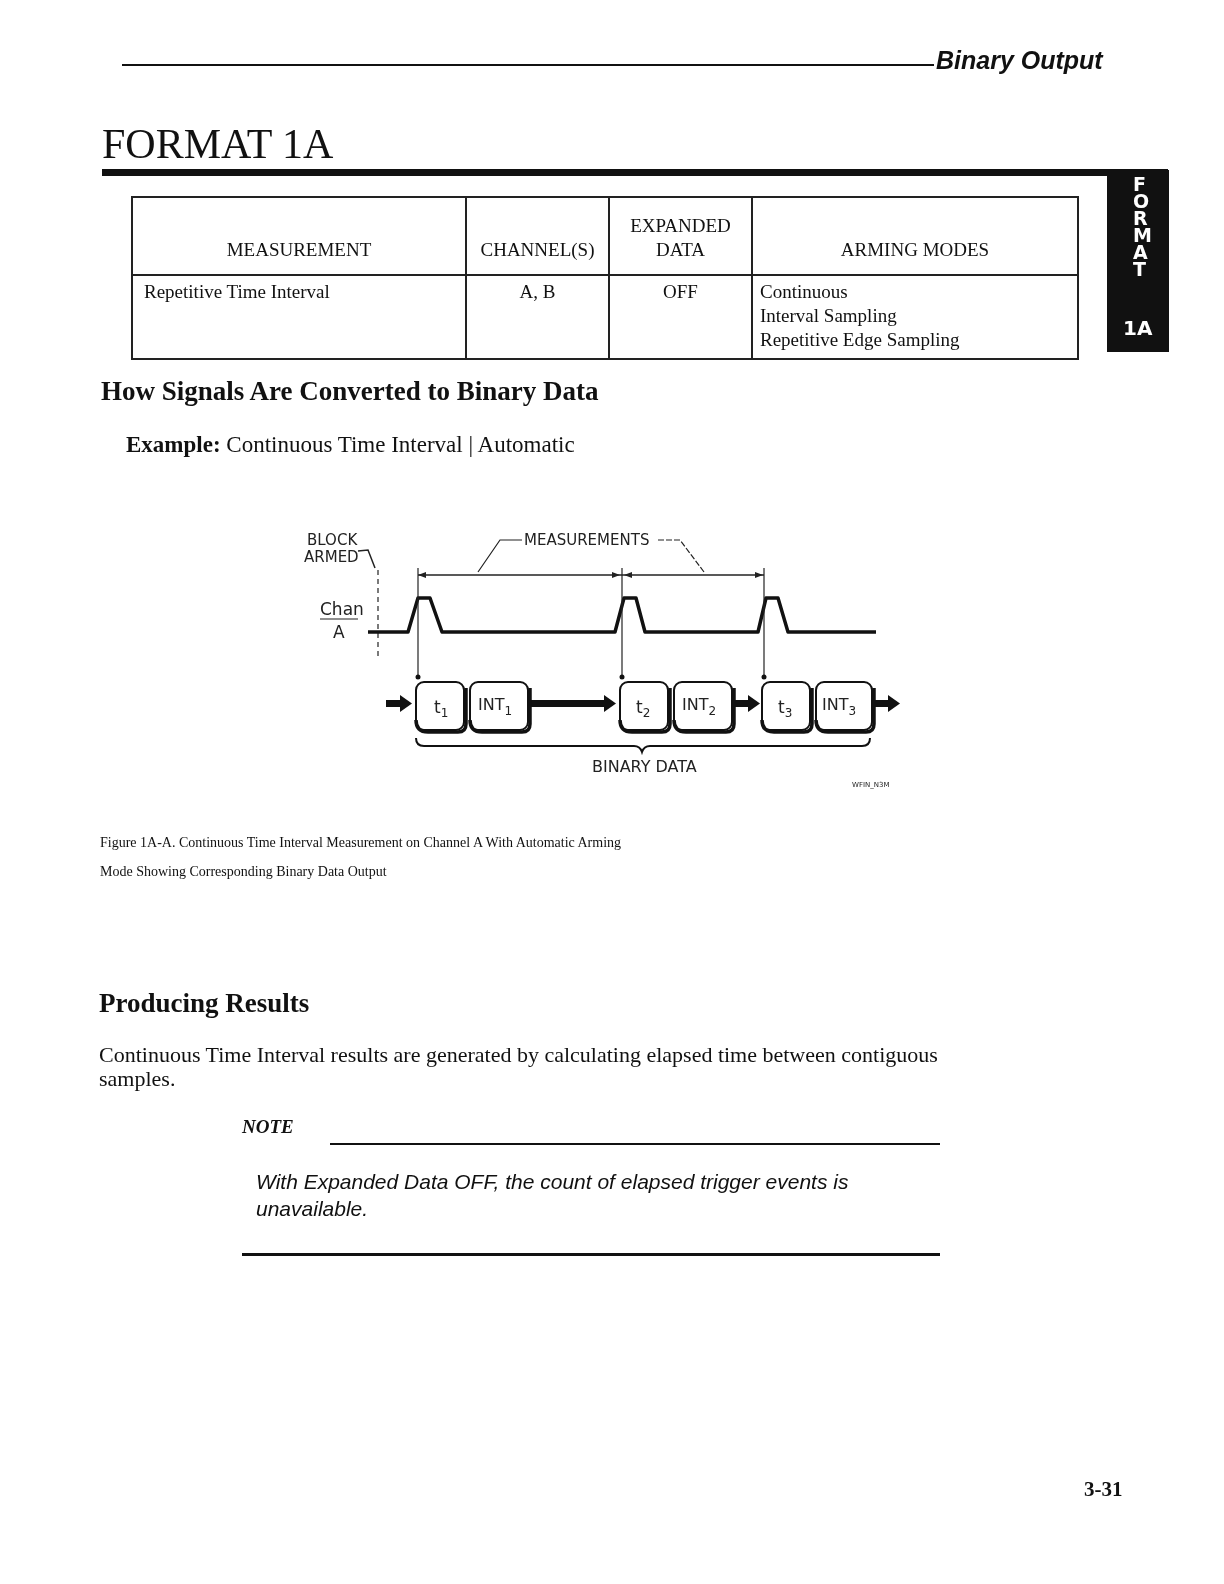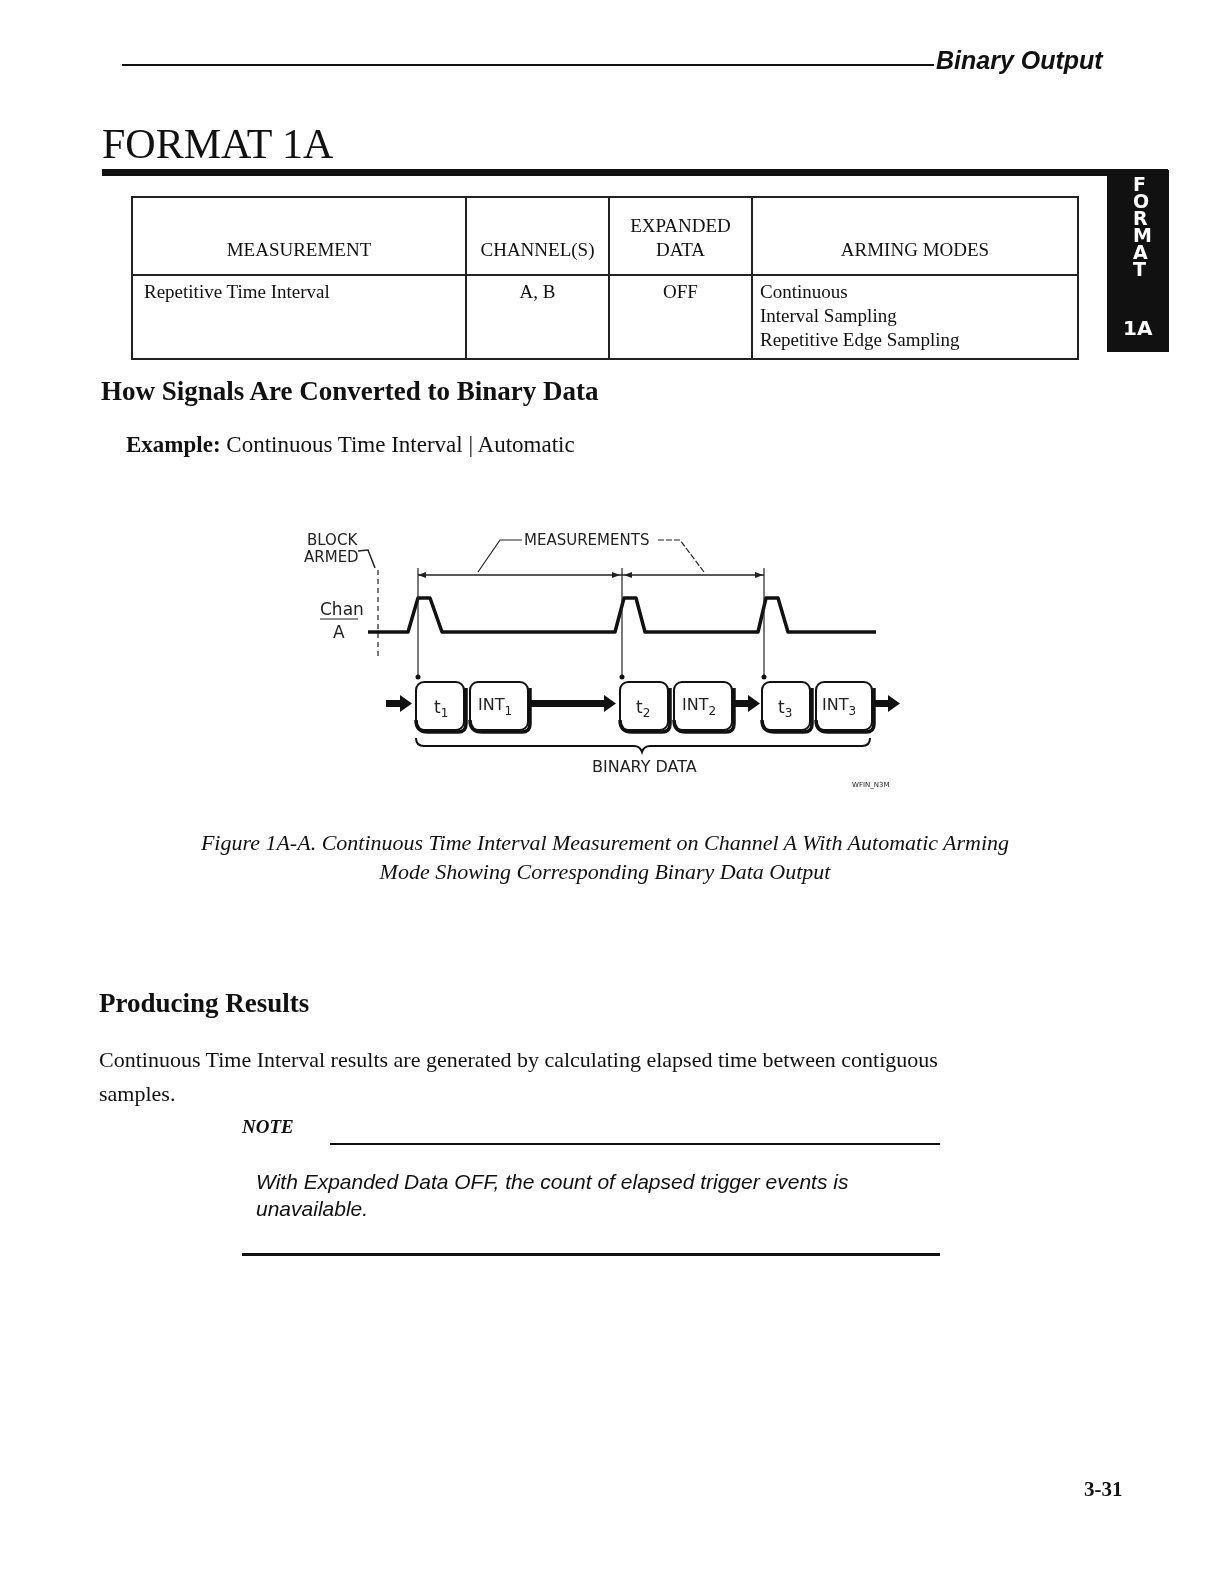--- a/index.html
+++ b/index.html
@@ -35,24 +35,24 @@
 
   .section-heading { font-family: "Liberation Serif", serif; font-weight: bold; font-size: 27px; white-space: nowrap; }
   .h-signals { left: 101px; top: 376px; }
   .example { left: 126px; top: 432px; font-family: "Liberation Serif", serif; font-size: 23px; white-space: nowrap; }
   .example b { font-weight: bold; }
 
   
   .diagram { left: 290px; top: 520px; width: 630px; height: 280px; }
   .diagram text { font-family: "DejaVu Sans", sans-serif; fill: #222; }
 
-  .caption { left: 100px; top: 828px; width: 1010px; text-align: center; font-family: "Liberation Serif", serif; font-style: italic; font-size: 22px; line-height: 29px; }
+  .caption { left: 100px; top: 828px; width: 1010px; font-family: "Liberation Serif", serif; font-size: 14px; line-height: 29px; }
 
   .h-producing { left: 99px; top: 988px; }
-  .para { left: 99px; top: 1043px; width: 920px; font-family: "Liberation Serif", serif; font-size: 22px; line-height: 34px; }
+  .para { left: 99px; top: 1043px; width: 920px; font-family: "Liberation Serif", serif; font-size: 22px; line-height: 24px; }
 
   .note-label { left: 242px; top: 1116px; font-family: "Liberation Serif", serif; font-style: italic; font-size: 19px; white-space: nowrap; font-weight: bold; }
   .note-rule-top { left: 330px; top: 1143px; width: 610px; height: 2px; background: #111; }
   .note-text { left: 256px; top: 1168px; width: 670px; font-family: "Liberation Sans", sans-serif; font-style: italic; font-size: 21px; line-height: 27px; }
   .note-rule-bottom { left: 242px; top: 1253px; width: 698px; height: 3px; background: #111; }
 
   .page-number { left: 1060px; top: 1477px; font-family: "Liberation Serif", serif; font-weight: bold; font-size: 21px; margin-left: 24px; }
 </style>
 </head>
 <body>

